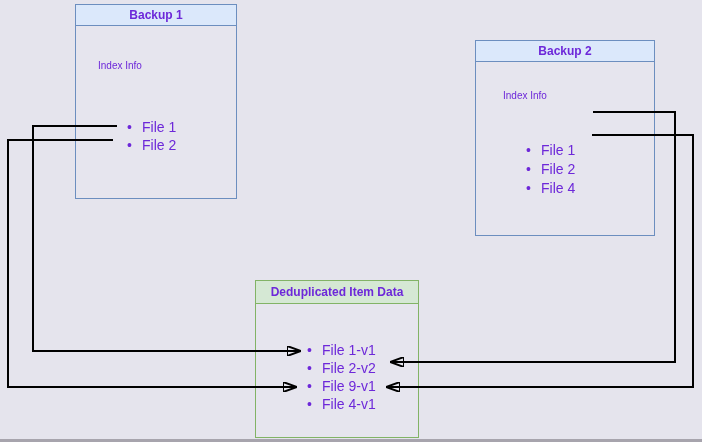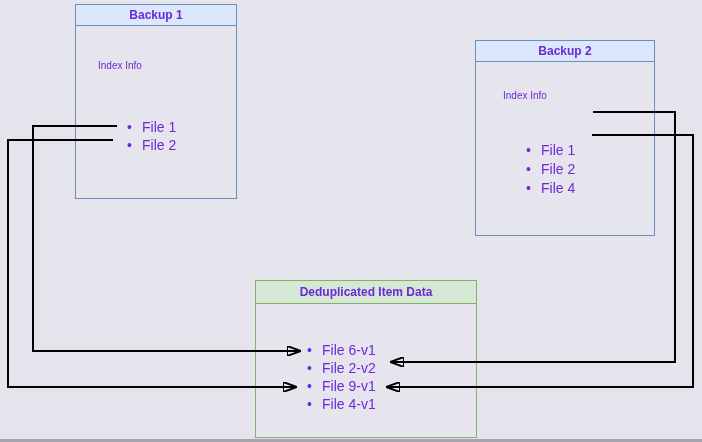--- a/index.html
+++ b/index.html
@@ -97,28 +97,28 @@
         <span class="bullet">•</span>
         <span>File 2</span>
       </li>
       <li>
         <span class="bullet">•</span>
         <span>File 4</span>
       </li>
     </ul>
   </div>
 
-  <div class="node green dd" style="left:255px;top:280px;width:222px;height:158px;">
+  <div class="node green dd" style="left:255px;top:280px;width:164px;height:158px;">
     <div class="node-header">
       <span>Deduplicated Item Data</span>
     </div>
     <ul class="filelist" style="left:51px;top:60px;">
       <li>
         <span class="bullet">•</span>
-        <span>File 6-v1</span>
+        <span>File 1-v1</span>
       </li>
       <li>
         <span class="bullet">•</span>
         <span>File 2-v2</span>
       </li>
       <li>
         <span class="bullet">•</span>
         <span>File 9-v1</span>
       </li>
       <li>

